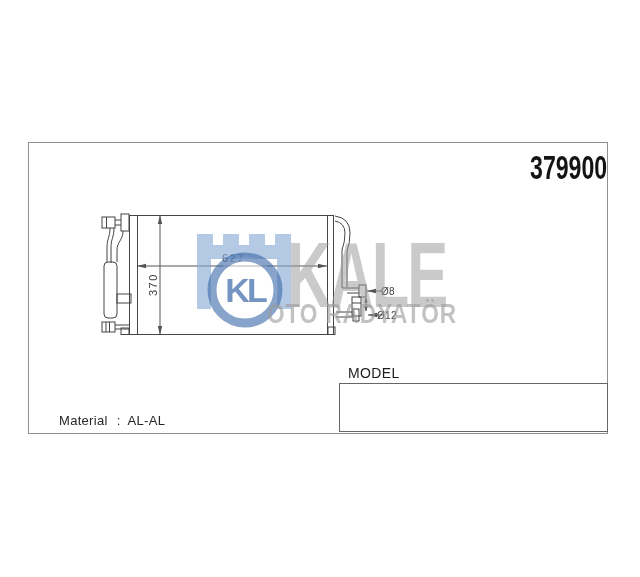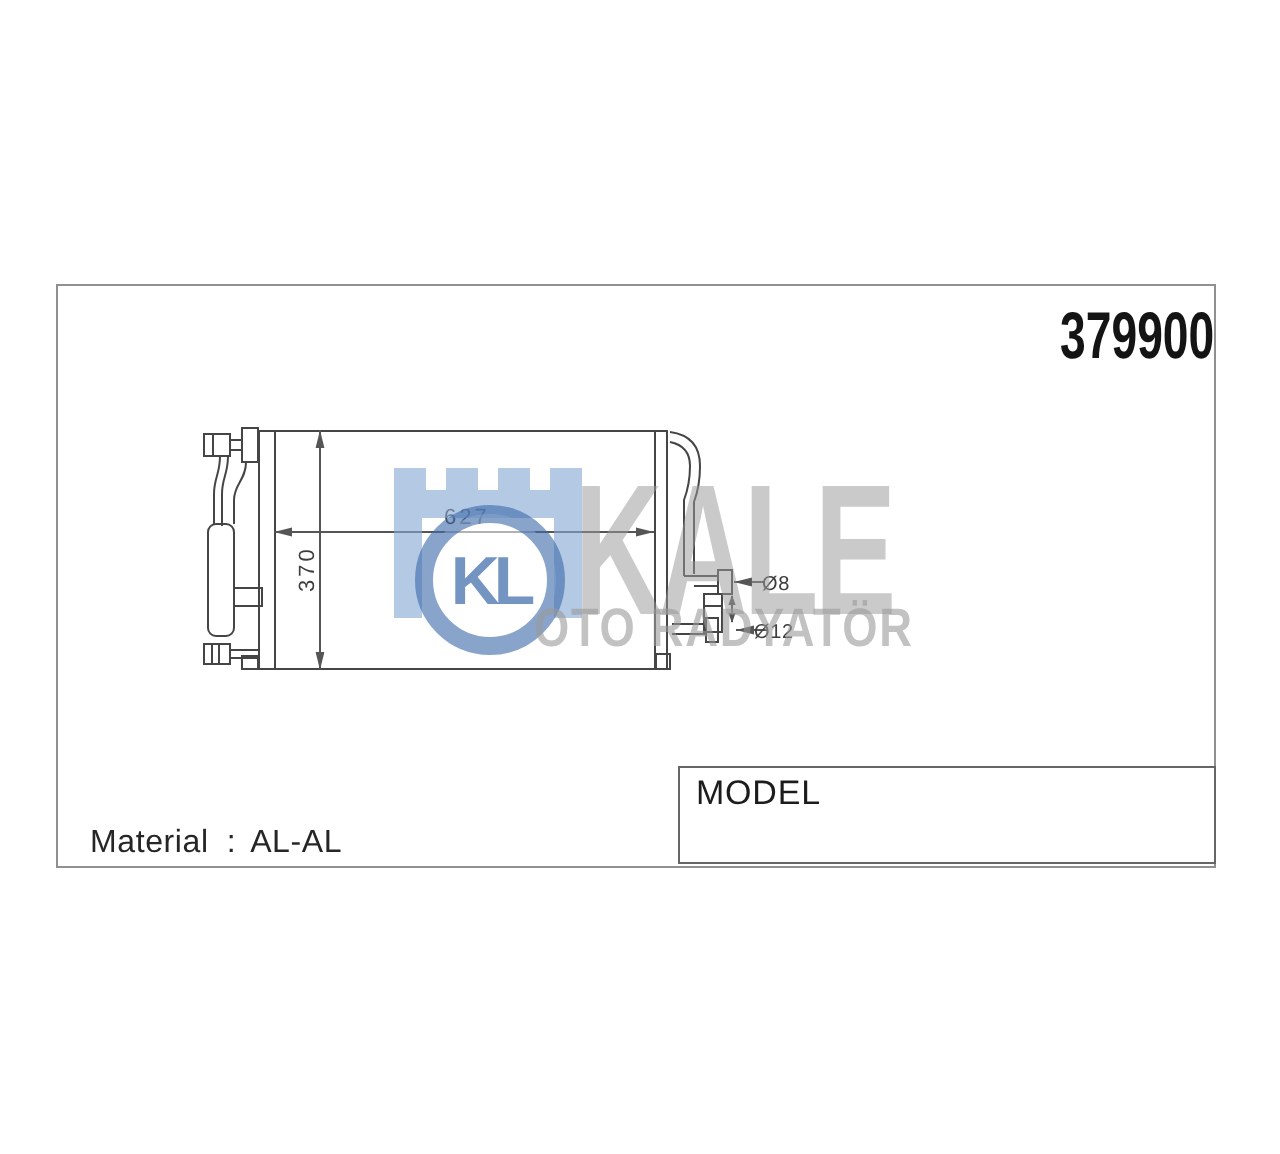--- a/index.html
+++ b/index.html
@@ -34,27 +34,27 @@
   .wm-sub{
     left:267px;top:301px;
     font-size:27px;line-height:1;font-weight:bold;
     color:var(--brand-gray);opacity:0.60;
     transform:scaleX(0.84);transform-origin:0 0;
     letter-spacing:1px;white-space:nowrap;
   }
   .wm-emblem{left:197px;top:233px;width:96px;height:96px;}
   
   .material-row{
-    position:absolute;left:45px;top:413px;
-    font-size:16px;letter-spacing:0.3px;color:#262626;white-space:nowrap;
+    position:absolute;left:59px;top:413px;
+    font-size:13px;letter-spacing:0.3px;color:#262626;white-space:nowrap;
   }
   .material-row .sep{display:inline-block;margin:0 7px 0 9px;}
   .model-row{
-    position:absolute;left:348px;top:389px;
-    font-size:17px;letter-spacing:0.4px;color:#1c1c1c;line-height:15px;
+    position:absolute;left:348px;top:366px;
+    font-size:14px;letter-spacing:0.4px;color:#1c1c1c;line-height:15px;
     display:flex;white-space:nowrap;
   }
   .model-label{width:65px;flex:none;}
   .model-line2{padding-left:8px;}
   svg text{font-family:"Liberation Sans",sans-serif;}
   .dim-txt{font-size:11px;letter-spacing:1.5px;fill:#3d3d3d;}
   .pipe-txt{font-size:10px;letter-spacing:0.3px;fill:#3d3d3d;}
 </style>
 </head>
 <body>

